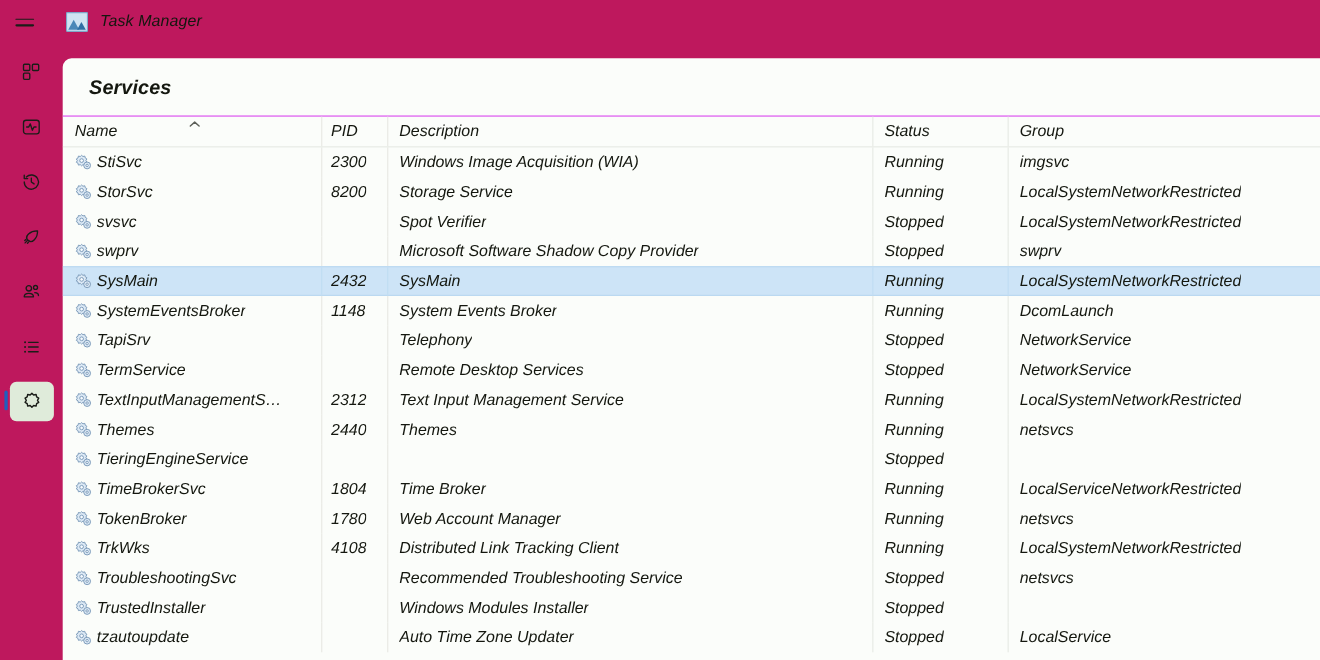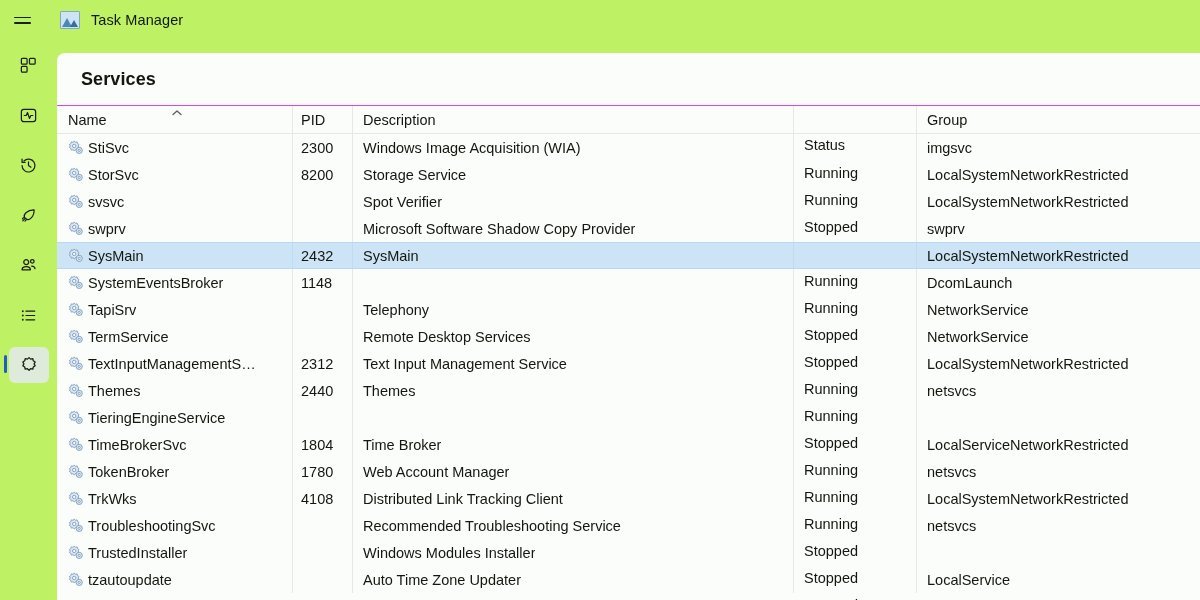--- a/index.html
+++ b/index.html
@@ -12,21 +12,22 @@
     overflow: hidden;
     background: #e8f3e4;
     font-family: "Liberation Sans", sans-serif;
     -webkit-font-smoothing: antialiased;
   }
 
   #app {
     position: relative;
     width: 1200px;
     height: 600px;
-    background: #bef264;
+    background: #be185d;
+    font-style: italic;
   }
 
   
   .titlebar {
     position: absolute;
     left: 0; top: 0;
     width: 1200px; height: 40px;
     display: flex;
     align-items: center;
   }
@@ -175,21 +176,21 @@
     white-space: nowrap;
     overflow: hidden;
     box-sizing: border-box;
   }
   .row.header .cell {
     color: #14170f;
   }
   .c-name  { left: 0px;   width: 235px; padding-left: 11px; }
   .c-pid   { left: 236px; width: 58px;  padding-left: 8px;  }
   .c-desc  { left: 296px; width: 440px; padding-left: 10px; }
-  .c-status{ left: 737px; width: 122px; padding-left: 10px; margin-top: 25px; }
+  .c-status{ left: 737px; width: 122px; padding-left: 10px; }
   .c-group { left: 860px; width: 283px; padding-left: 10px; }
 
   .divider {
     position: absolute;
     top: 0;
     width: 1px;
     height: 100%;
     background: #e6e8e3;
   }
   .row.selected .divider { background: #bfdcf2; }
@@ -500,20 +501,23 @@
                   <circle cx="6.2" cy="6" r="1.7" fill="#f7fbfe" stroke="#7d9cba" stroke-width="0.9"></circle>
                   <circle cx="11.2" cy="10.4" r="3.1" fill="#dce9f5" stroke="#7d9cba" stroke-width="0.9"></circle>
                   <circle cx="11.2" cy="10.4" r="1.1" fill="#f7fbfe" stroke="#7d9cba" stroke-width="0.9"></circle>
                 </svg>
               </span>
               <span class="cell-text">SystemEventsBroker</span>
             </div>
             <div class="cell c-pid">
               <span class="cell-text">1148</span>
             </div>
+            <div class="cell c-desc">
+              <span class="cell-text">System Events Broker</span>
+            </div>
             <div class="cell c-status">
               <span class="cell-text">Running</span>
             </div>
             <div class="cell c-group">
               <span class="cell-text">DcomLaunch</span>
             </div>
           </div>
           <div class="row">
             <div class="divider d1"></div>
             <div class="divider d2"></div>

